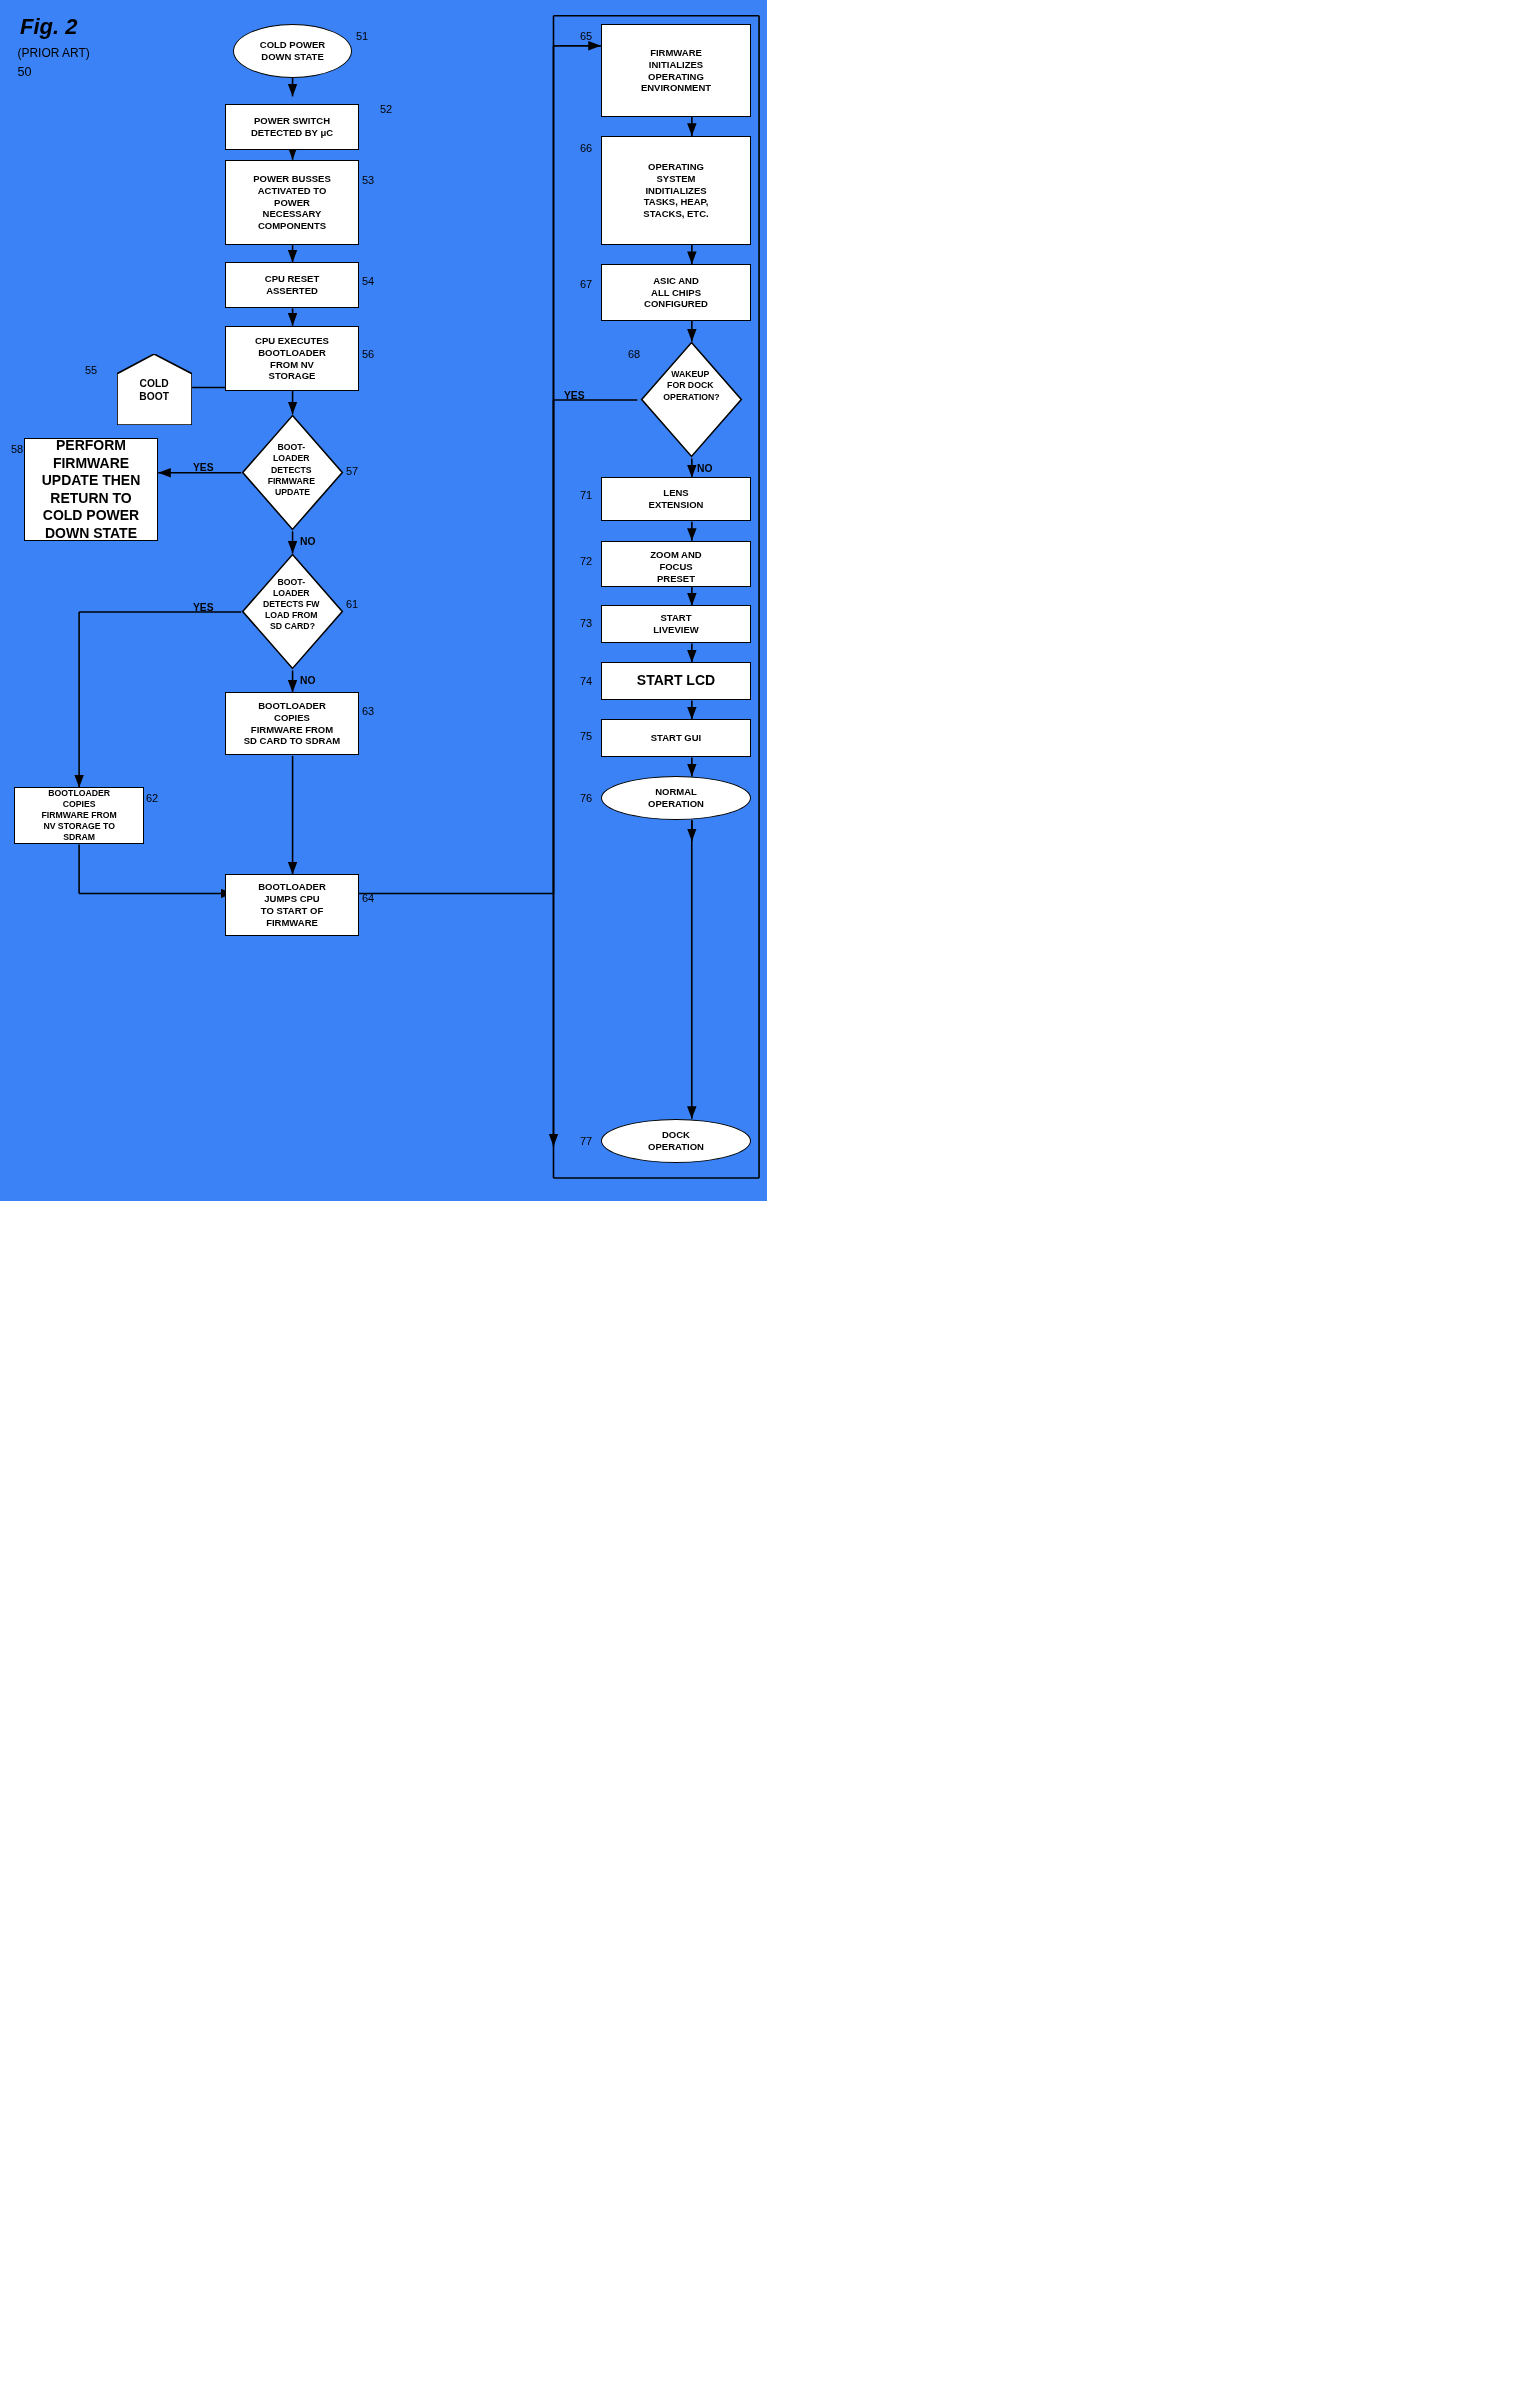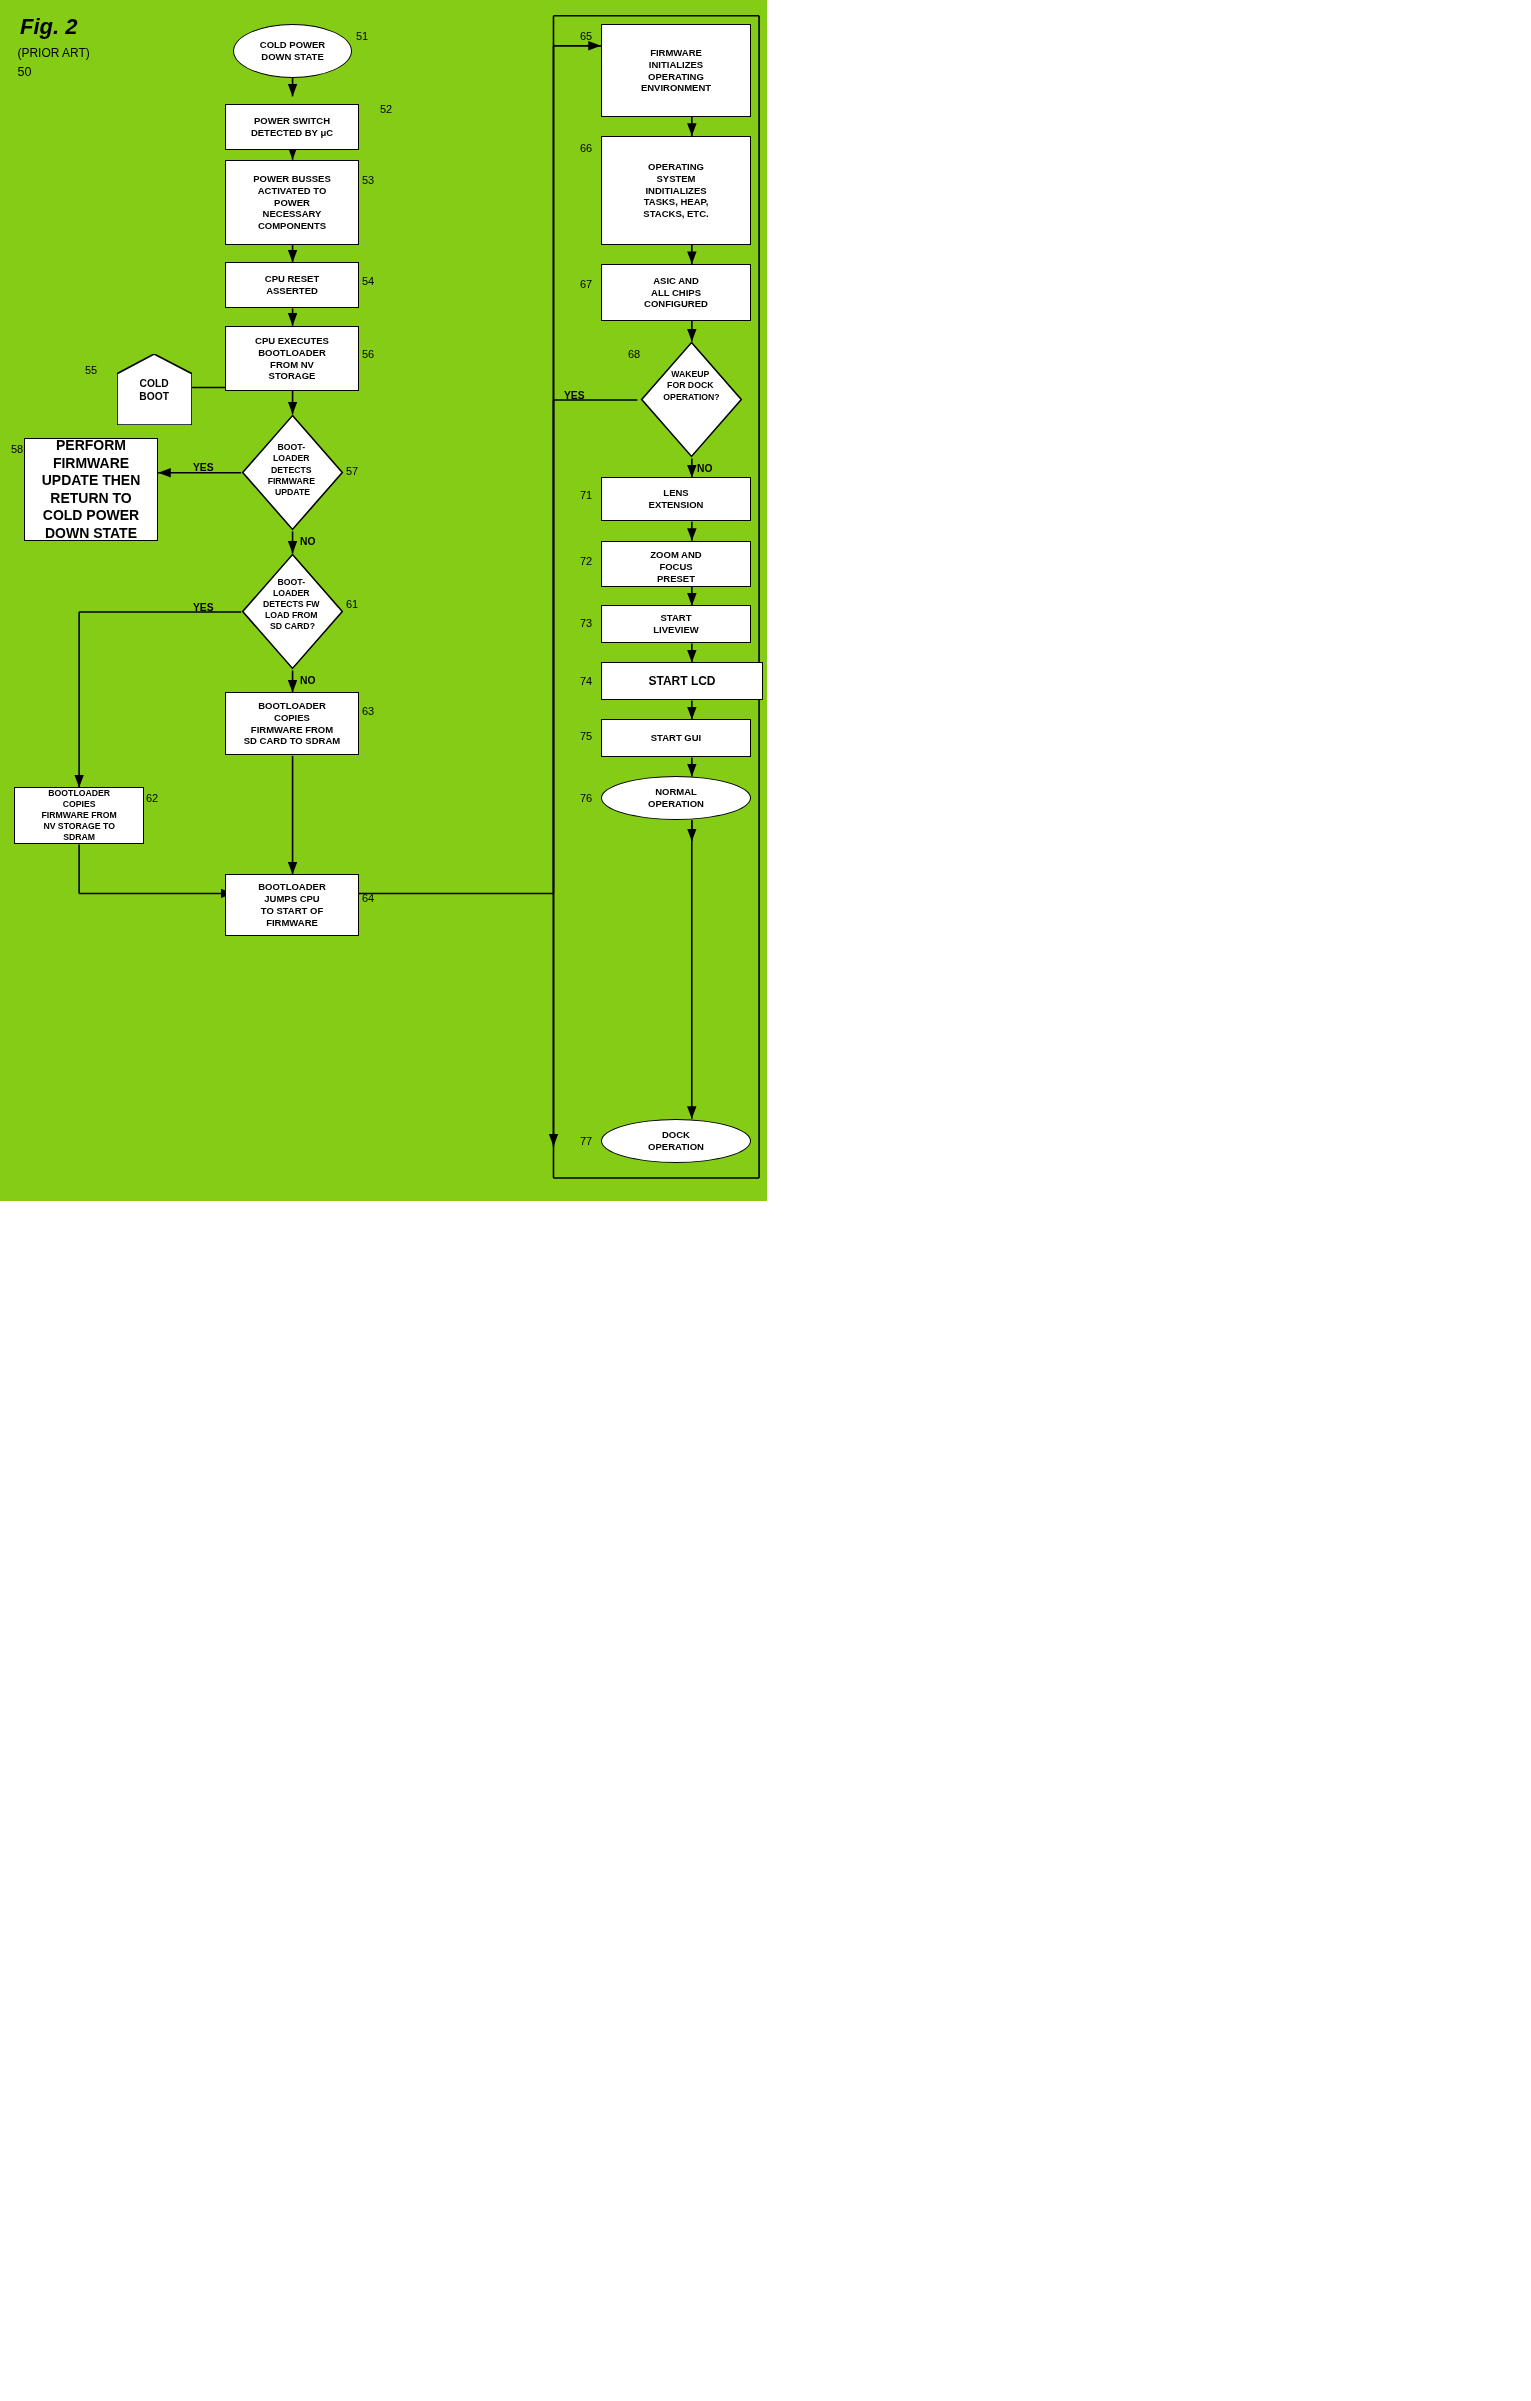--- a/index.html
+++ b/index.html
@@ -9,21 +9,21 @@
       width: 767px;
       min-height: 1201px;
       position: relative;
       overflow-x: hidden;
     }
 
     .diagram-container {
       position: relative;
       width: 767px;
       min-height: 1201px;
-      background: #84cc16;
+      background: #3b82f6;
     }
 
     .fig-label {
       position: absolute;
       top: 14.2px;
       left: 20px;
       font-size: 22px;
       font-weight: bold;
       font-style: italic;
     }
@@ -339,21 +339,21 @@
 PRESET</span>
   </div>
   <div class="ref-num" style="left:580px;top:555px;">72</div>
 
   <div class="flow-box" style="left:601px;top:605px;width:150px;height:38px;font-size:9.5px;">
     <span style="white-space:pre-line;">START
 LIVEVIEW</span>
   </div>
   <div class="ref-num" style="left:580px;top:617px;">73</div>
 
-  <div class="flow-box" style="left:601px;top:662px;width:162px;height:38px;font-size:12px;">
+  <div class="flow-box" style="left:601px;top:662px;width:150px;height:38px;font-size:14px;">
     <span style="white-space:pre-line;">START LCD</span>
   </div>
   <div class="ref-num" style="left:580px;top:675px;">74</div>
 
   <div class="flow-box" style="left:601px;top:719px;width:150px;height:38px;font-size:9.5px;">
     <span style="white-space:pre-line;">START GUI</span>
   </div>
   <div class="ref-num" style="left:580px;top:730px;">75</div>
 
   <div class="flow-oval" style="left:601px;top:776px;width:150px;height:44px;font-size:9.5px;">

